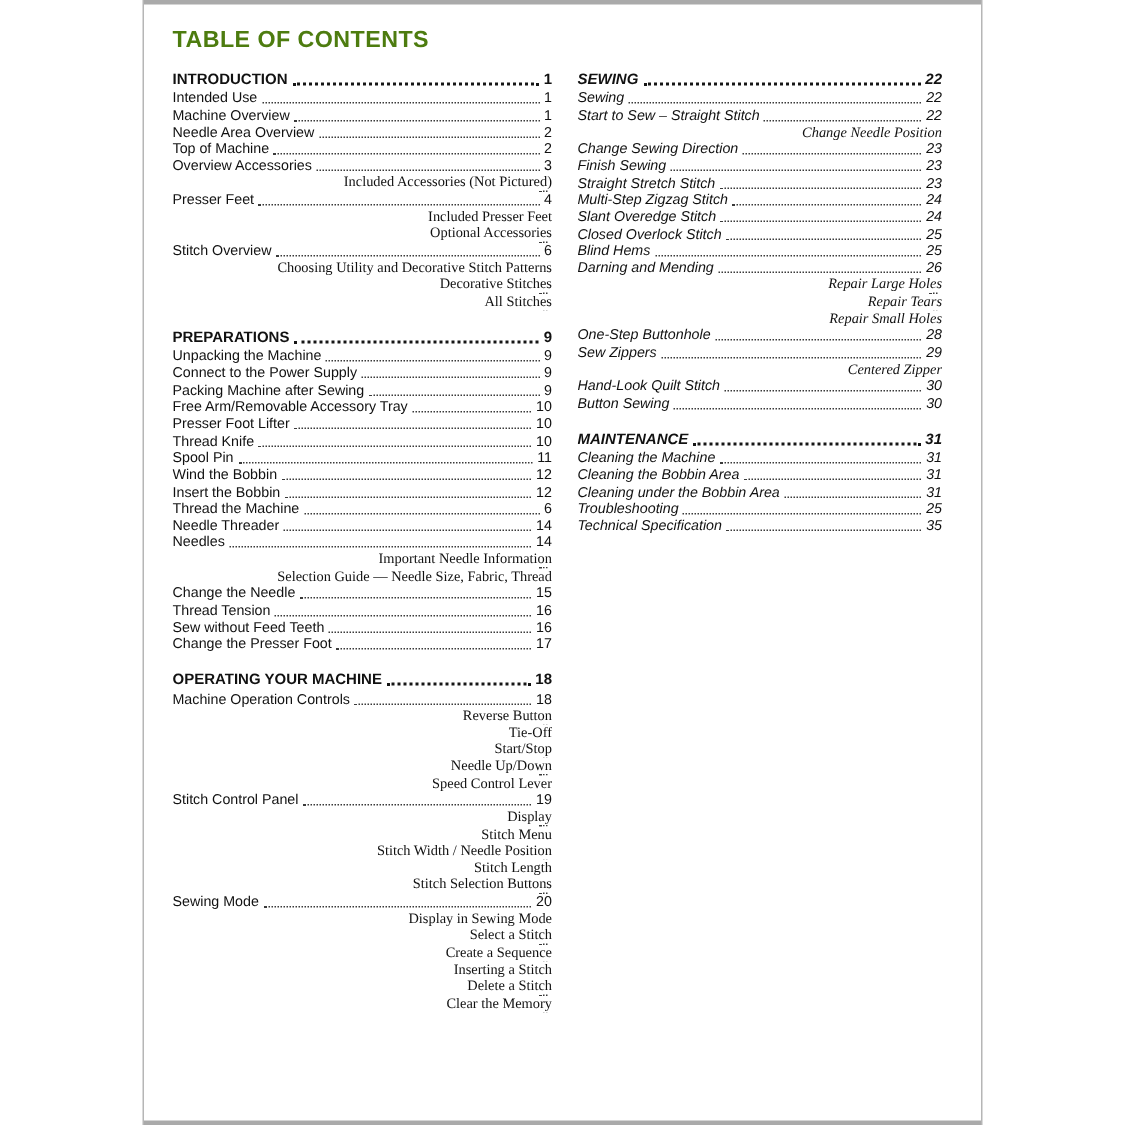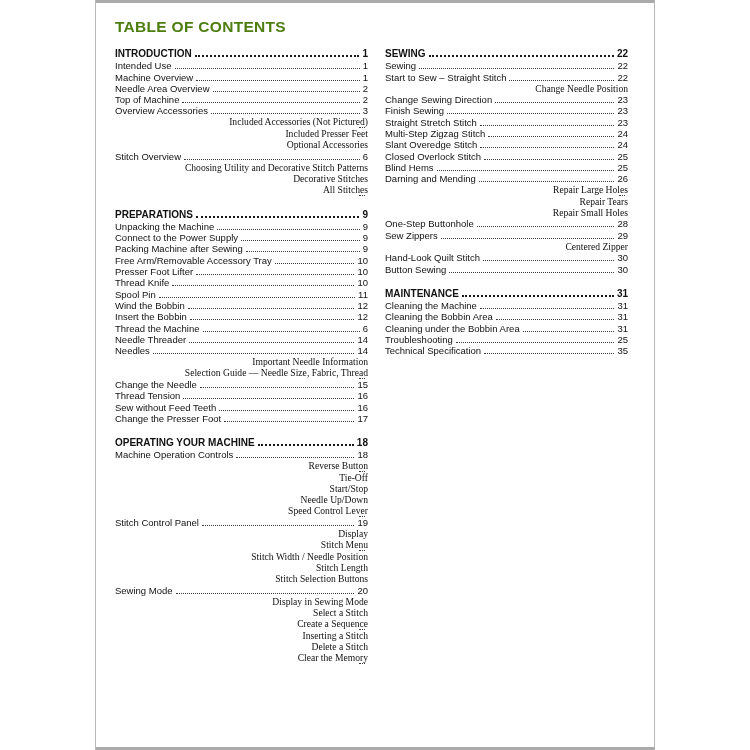--- a/index.html
+++ b/index.html
@@ -50,21 +50,21 @@
     letter-spacing: 0.3px;
     margin: 0 0 9px 0;
     color: #4d7c0f;
   }
   .cols {
     display: flex;
     align-items: flex-start;
   }
   .col { box-sizing: border-box; }
   .col-0 { width: 254px; margin-right: 17px; }
-  .col-1 { width: 244px; }
+  .col-1 { width: 244px; font-style: italic; }
   .section { margin-top: 10px; }
   .col .section:first-child { margin-top: 0; }
   .row {
     display: flex;
     align-items: flex-end;
     overflow: hidden;
   }
   .section-row {
     height: 14px;
     font-size: 10px;
@@ -139,20 +139,25 @@
               <div class="row entry lvl1">
                 <span class="label">Overview Accessories</span>
                 <span class="leader"></span>
                 <span class="pagenum">3</span>
               </div>
               <div class="row entry lvl2">
                 <span class="label">Included Accessories (Not Pictured)</span>
                 <span class="leader"></span>
                 <span class="pagenum">3</span>
               </div>
+              <div class="row entry lvl1">
+                <span class="label">Presser Feet</span>
+                <span class="leader"></span>
+                <span class="pagenum">4</span>
+              </div>
               <div class="row entry lvl2">
                 <span class="label">Included Presser Feet</span>
                 <span class="leader"></span>
                 <span class="pagenum">5</span>
               </div>
               <div class="row entry lvl2">
                 <span class="label">Optional Accessories</span>
                 <span class="leader"></span>
                 <span class="pagenum">5</span>
               </div>

